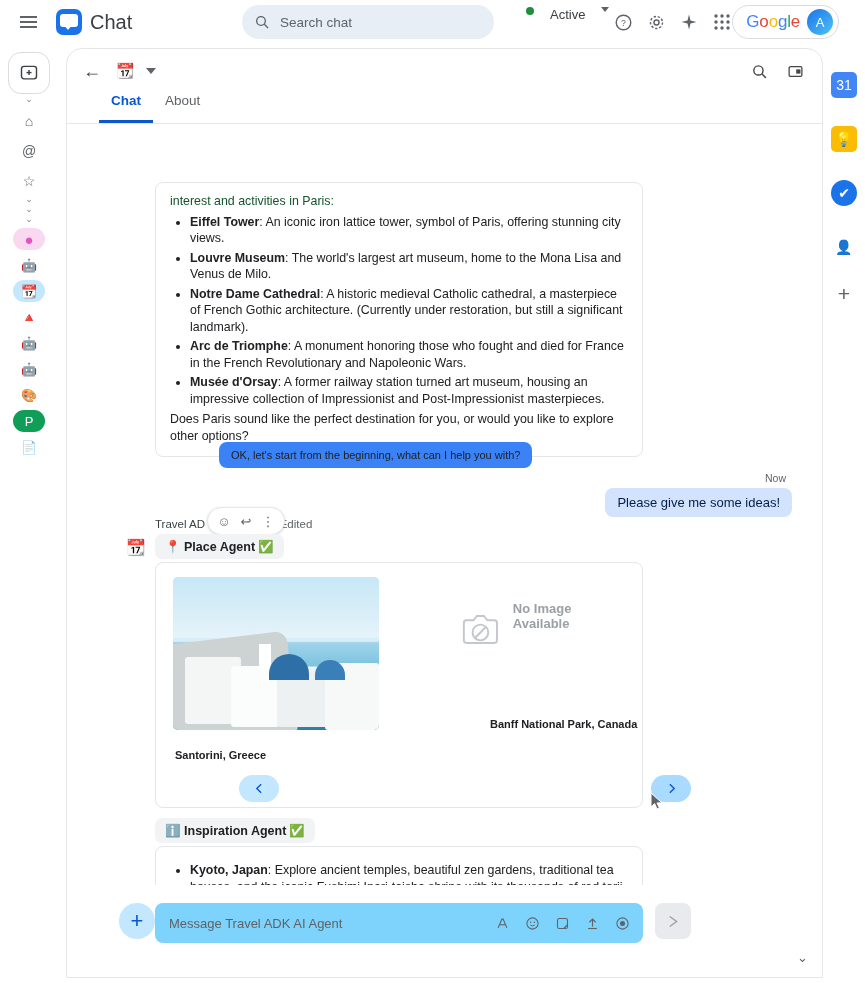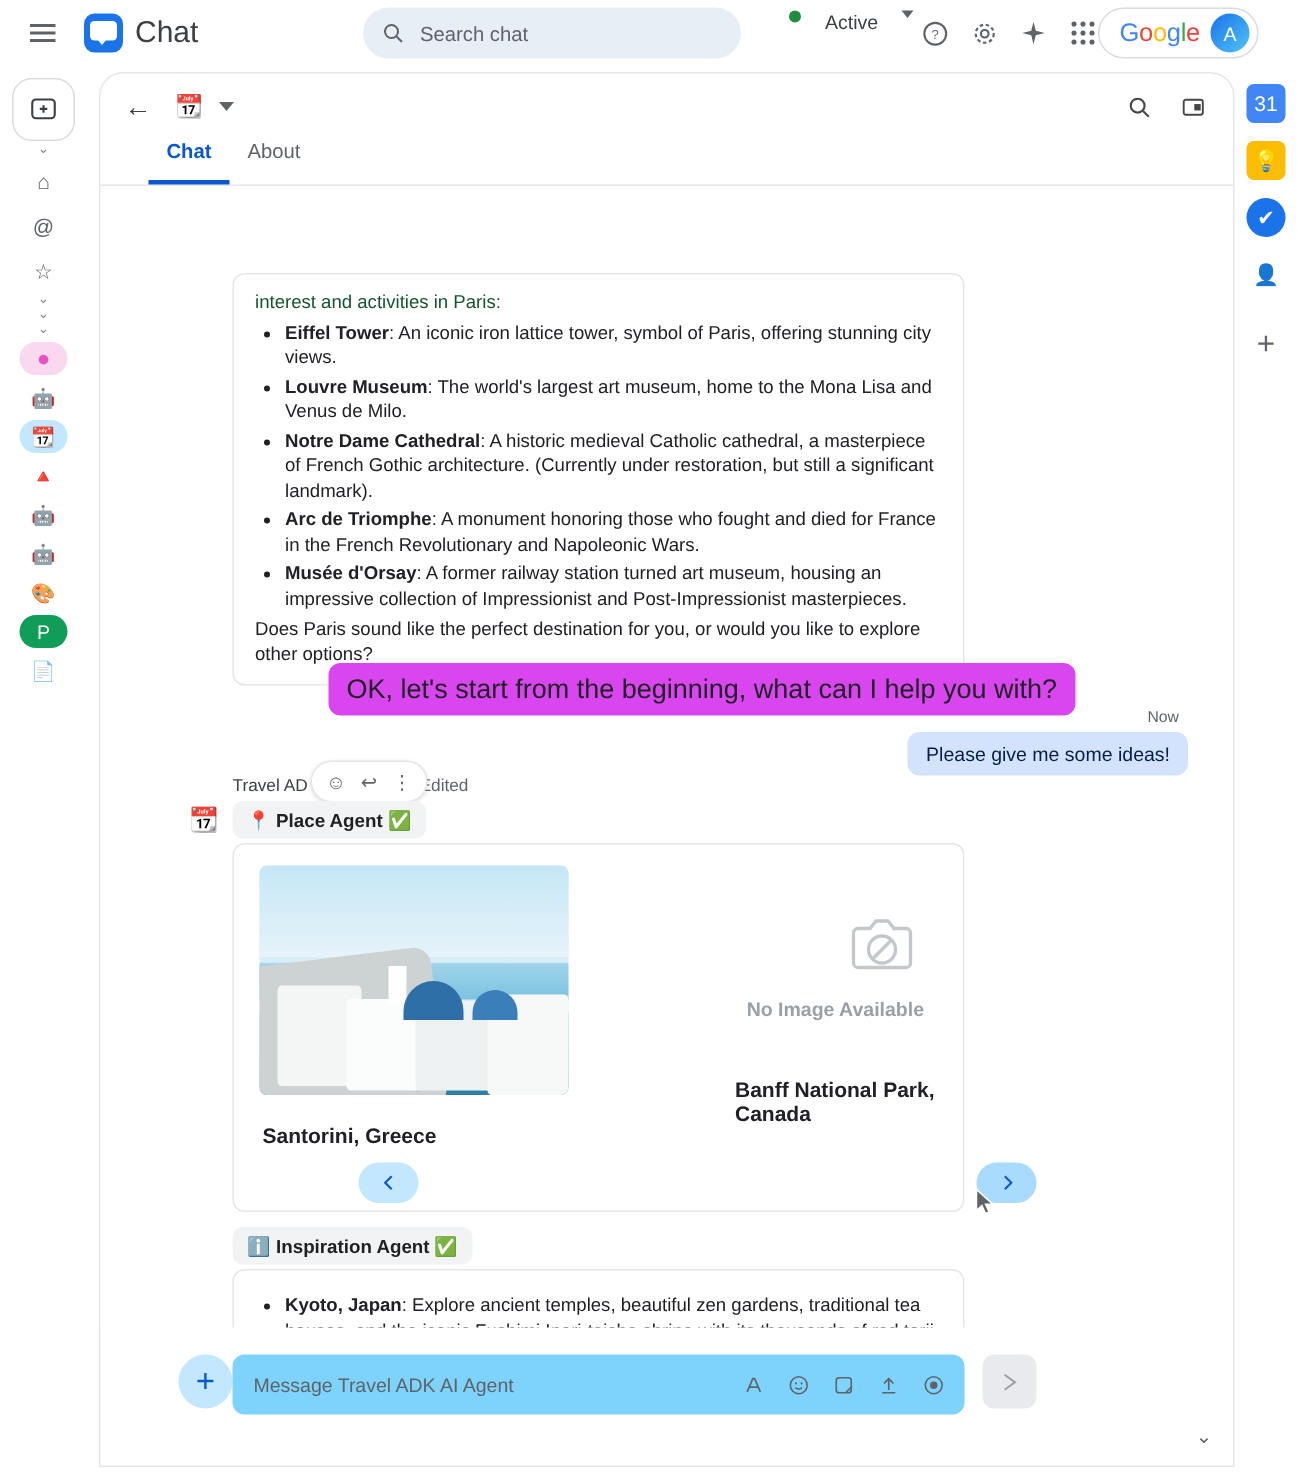--- a/index.html
+++ b/index.html
@@ -121,21 +121,21 @@
   }
   .rail-chip.sel { background: #c2e7ff; }
   .rail-dot { font-size: 9px; color: #80868b; line-height: 10px; }
 
   
   .rrail {
     position: absolute; right: 0; top: 44px; width: 42px; height: 939px;
     background: #ffffff; display: flex; flex-direction: column; align-items: center;
   }
   .rrail-item {
-    width: 26px; height: 26px; margin-top: 12px; border-radius: 6px;
+    width: 26px; height: 26px; margin-top: 28px; border-radius: 6px;
     display: flex; align-items: center; justify-content: center; cursor: pointer;
     font-size: 14px;
   }
   .rrail-plus { color: #5f6368; font-size: 21px; margin-top: 22px; cursor: pointer; }
 
   
   .panel {
     position: absolute; left: 66px; top: 48px;
     width: 757px; height: 930px;
     background: #ffffff; border: 1px solid #e4e6e8;
@@ -186,22 +186,22 @@
     padding: 10px 14px 12px 14px;
     font-size: 12.4px; color: #202124; line-height: 1.33;
   }
   .bubble-card .clipline { color: #14532d; }
   .bubble-card ul { margin: 4px 0 4px 0; padding-left: 20px; }
   .bubble-card li { margin-bottom: 3px; }
   .bubble-card b { font-weight: bold; }
 
   .incoming-bubble {
     position: absolute; left: 152px; top: 318px;
-    background: #d946ef; border-radius: 8px;
-    padding: 7px 12px; font-size: 18px; color: #202124;
+    background: #3b82f6; border-radius: 8px;
+    padding: 7px 12px; font-size: 11px; color: #202124;
   }
   .outgoing-bubble {
     position: absolute; right: 30px; top: 364px;
     background: #d3e3fd; border-radius: 8px;
     padding: 7px 12px; font-size: 13px; color: #041e49;
   }
   .ts-now {
     position: absolute; right: 36px; top: 348px; font-size: 10.5px; color: #5f6368;
   }
 
@@ -265,25 +265,25 @@
   .photo .tower {
     position: absolute; left: 86px; top: 44%; width: 12px; height: 26px; background: #ffffff;
   }
   .photo .shadowtop {
     position: absolute; left: 0; top: 0; width: 100%; height: 40%;
     background: linear-gradient(#c6e7f6, #e6f3fa);
   }
 
   .noimg {
     position: absolute; left: 300px; top: 38px; width: 160px;
-    display: flex; flex-direction: column; align-items: flex-end; gap: 8px;
+    display: flex; flex-direction: row; align-items: flex-start; gap: 8px;
   }
   .noimg-label { font-size: 13px; font-weight: bold; color: #9aa0a6; }
   .caption {
-    position: absolute; font-size: 14px; font-weight: bold; color: #202124;
+    position: absolute; font-size: 11px; font-weight: bold; color: #202124;
   }
   .cap-left { left: 19px; top: 186px; }
   .cap-right { left: 334px; top: 155px; }
 
   .nav-btn {
     position: absolute; width: 40px; height: 27px; border-radius: 14px;
     background: #c2e7ff; display: flex; align-items: center; justify-content: center;
     color: #0b57d0; cursor: pointer; font-size: 14px;
   }
   .nav-prev { left: 83px; top: 212px; }

